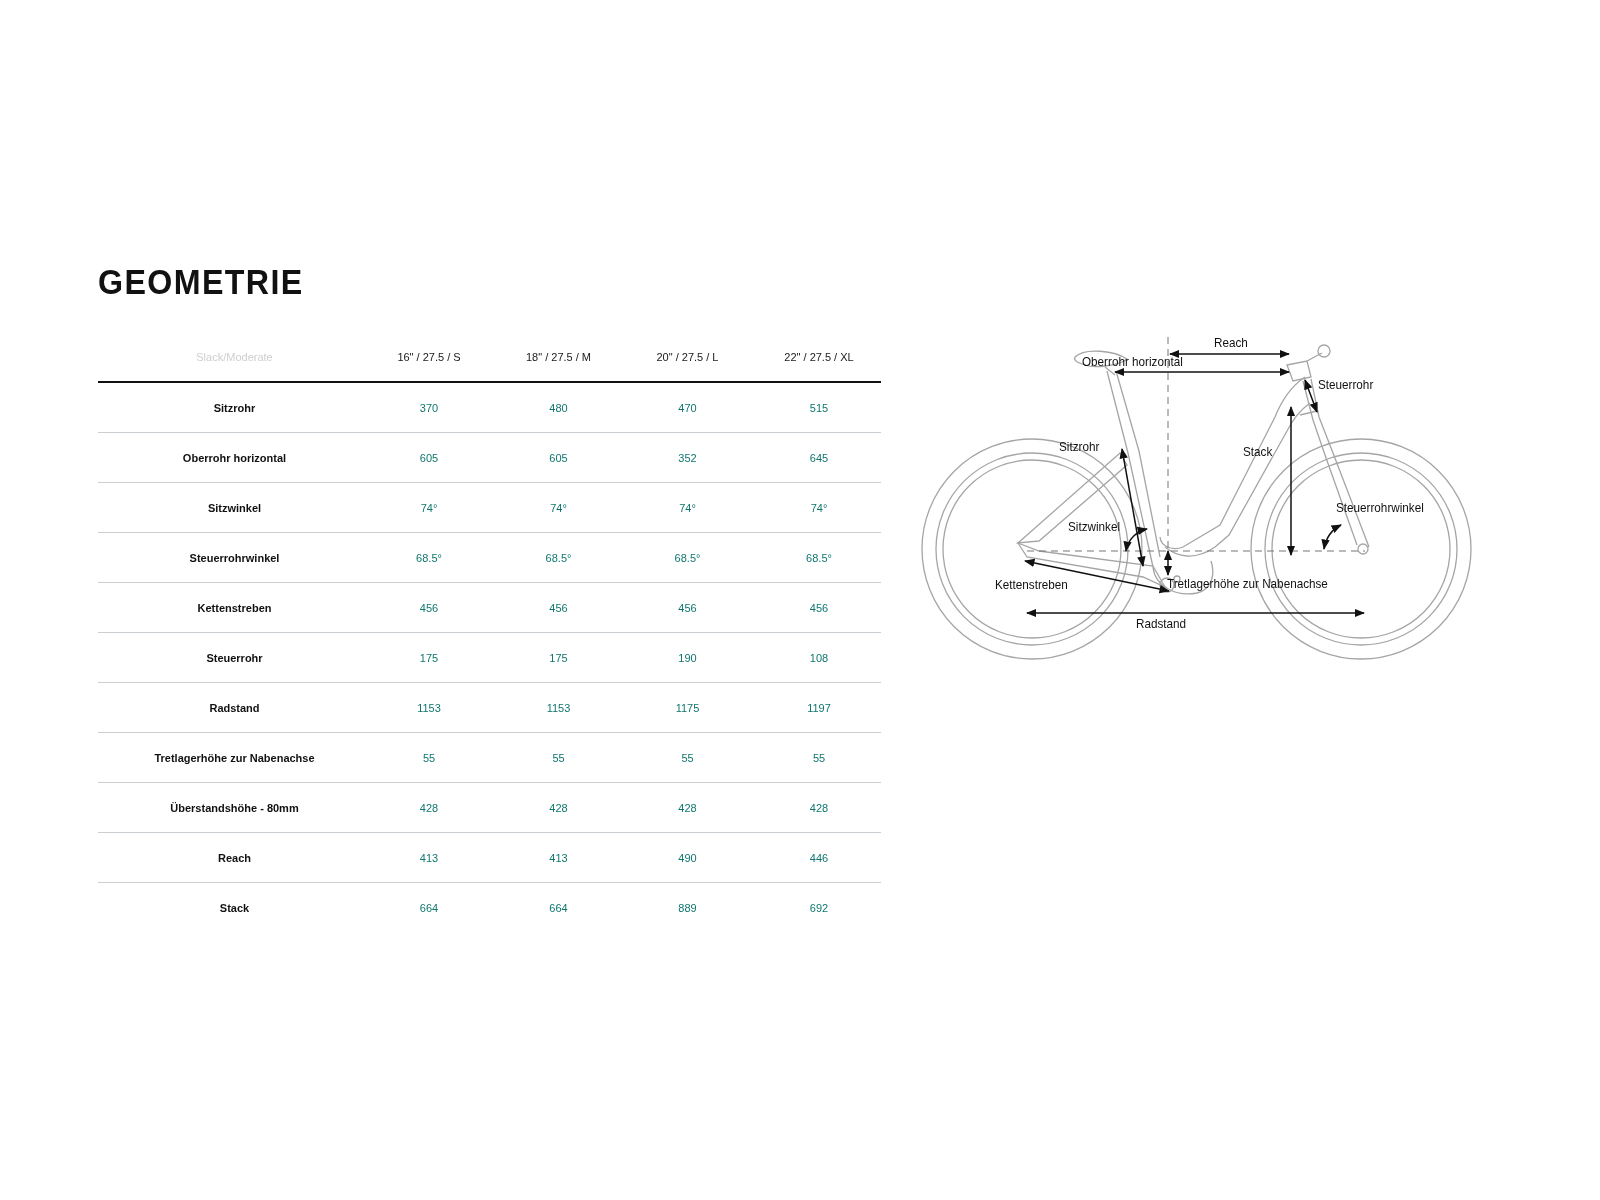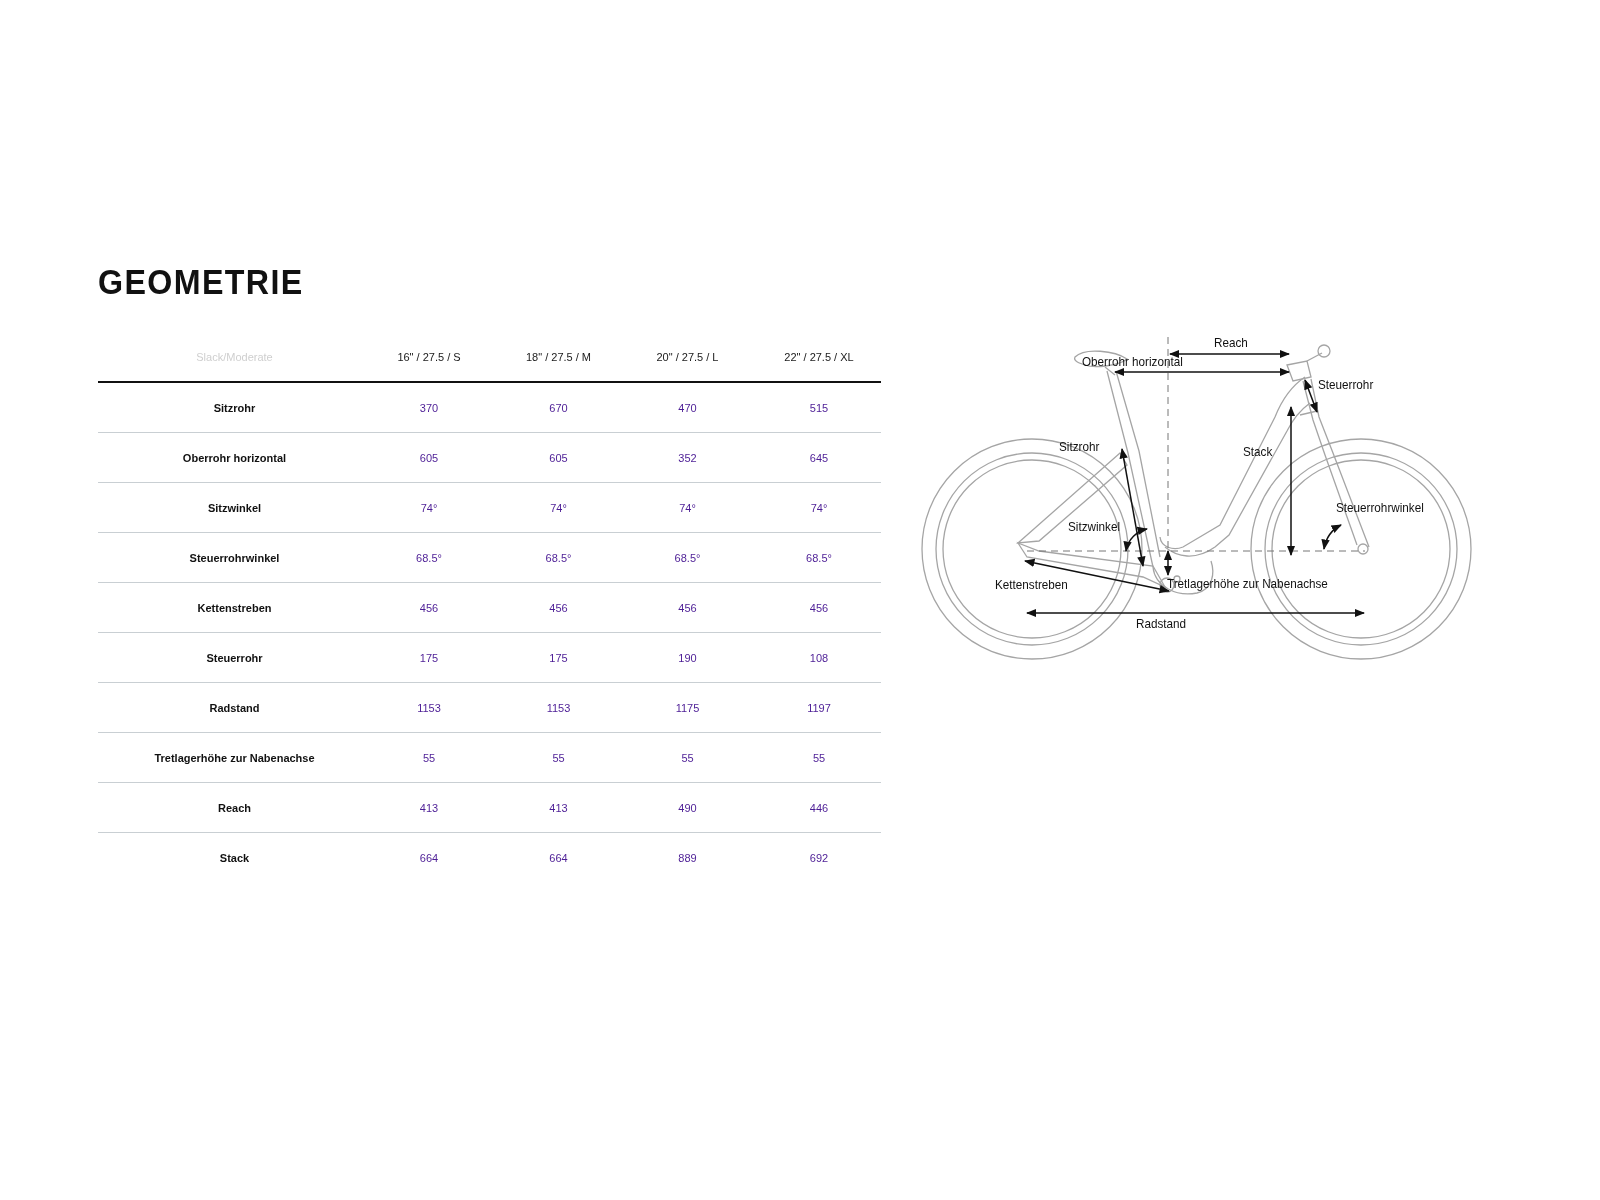--- a/index.html
+++ b/index.html
@@ -49,21 +49,21 @@
       color: #1a1a1a;
       border-bottom: 2px solid #111111;
       padding-top: 2px;
     }
     .geo-table thead th.variant {
       color: #cfcfcf;
     }
     .geo-table tbody td {
       height: 49px;
       border-bottom: 1px solid #c9cfd3;
-      color: #4c1d95;
+      color: #0f766e;
     }
     .geo-table tbody tr:last-child td {
       border-bottom: none;
     }
     .geo-table tbody td.label {
       font-weight: 700;
       color: #111111;
     }
     .col-label { width: 261px; }
     .col-s { width: 128px; }
@@ -113,21 +113,21 @@
       <th>16" / 27.5 / S</th>
       <th>18" / 27.5 / M</th>
       <th>20" / 27.5 / L</th>
       <th>22" / 27.5 / XL</th>
     </tr>
   </thead>
   <tbody>
     <tr>
       <td class="label">Sitzrohr</td>
       <td>370</td>
-      <td>670</td>
+      <td>480</td>
       <td>470</td>
       <td>515</td>
     </tr>
     <tr>
       <td class="label">Oberrohr horizontal</td>
       <td>605</td>
       <td>605</td>
       <td>352</td>
       <td>645</td>
     </tr>
@@ -165,20 +165,27 @@
       <td>1153</td>
       <td>1175</td>
       <td>1197</td>
     </tr>
     <tr>
       <td class="label">Tretlagerhöhe zur Nabenachse</td>
       <td>55</td>
       <td>55</td>
       <td>55</td>
       <td>55</td>
+    </tr>
+    <tr>
+      <td class="label">Überstandshöhe - 80mm</td>
+      <td>428</td>
+      <td>428</td>
+      <td>428</td>
+      <td>428</td>
     </tr>
     <tr>
       <td class="label">Reach</td>
       <td>413</td>
       <td>413</td>
       <td>490</td>
       <td>446</td>
     </tr>
     <tr>
       <td class="label">Stack</td>

